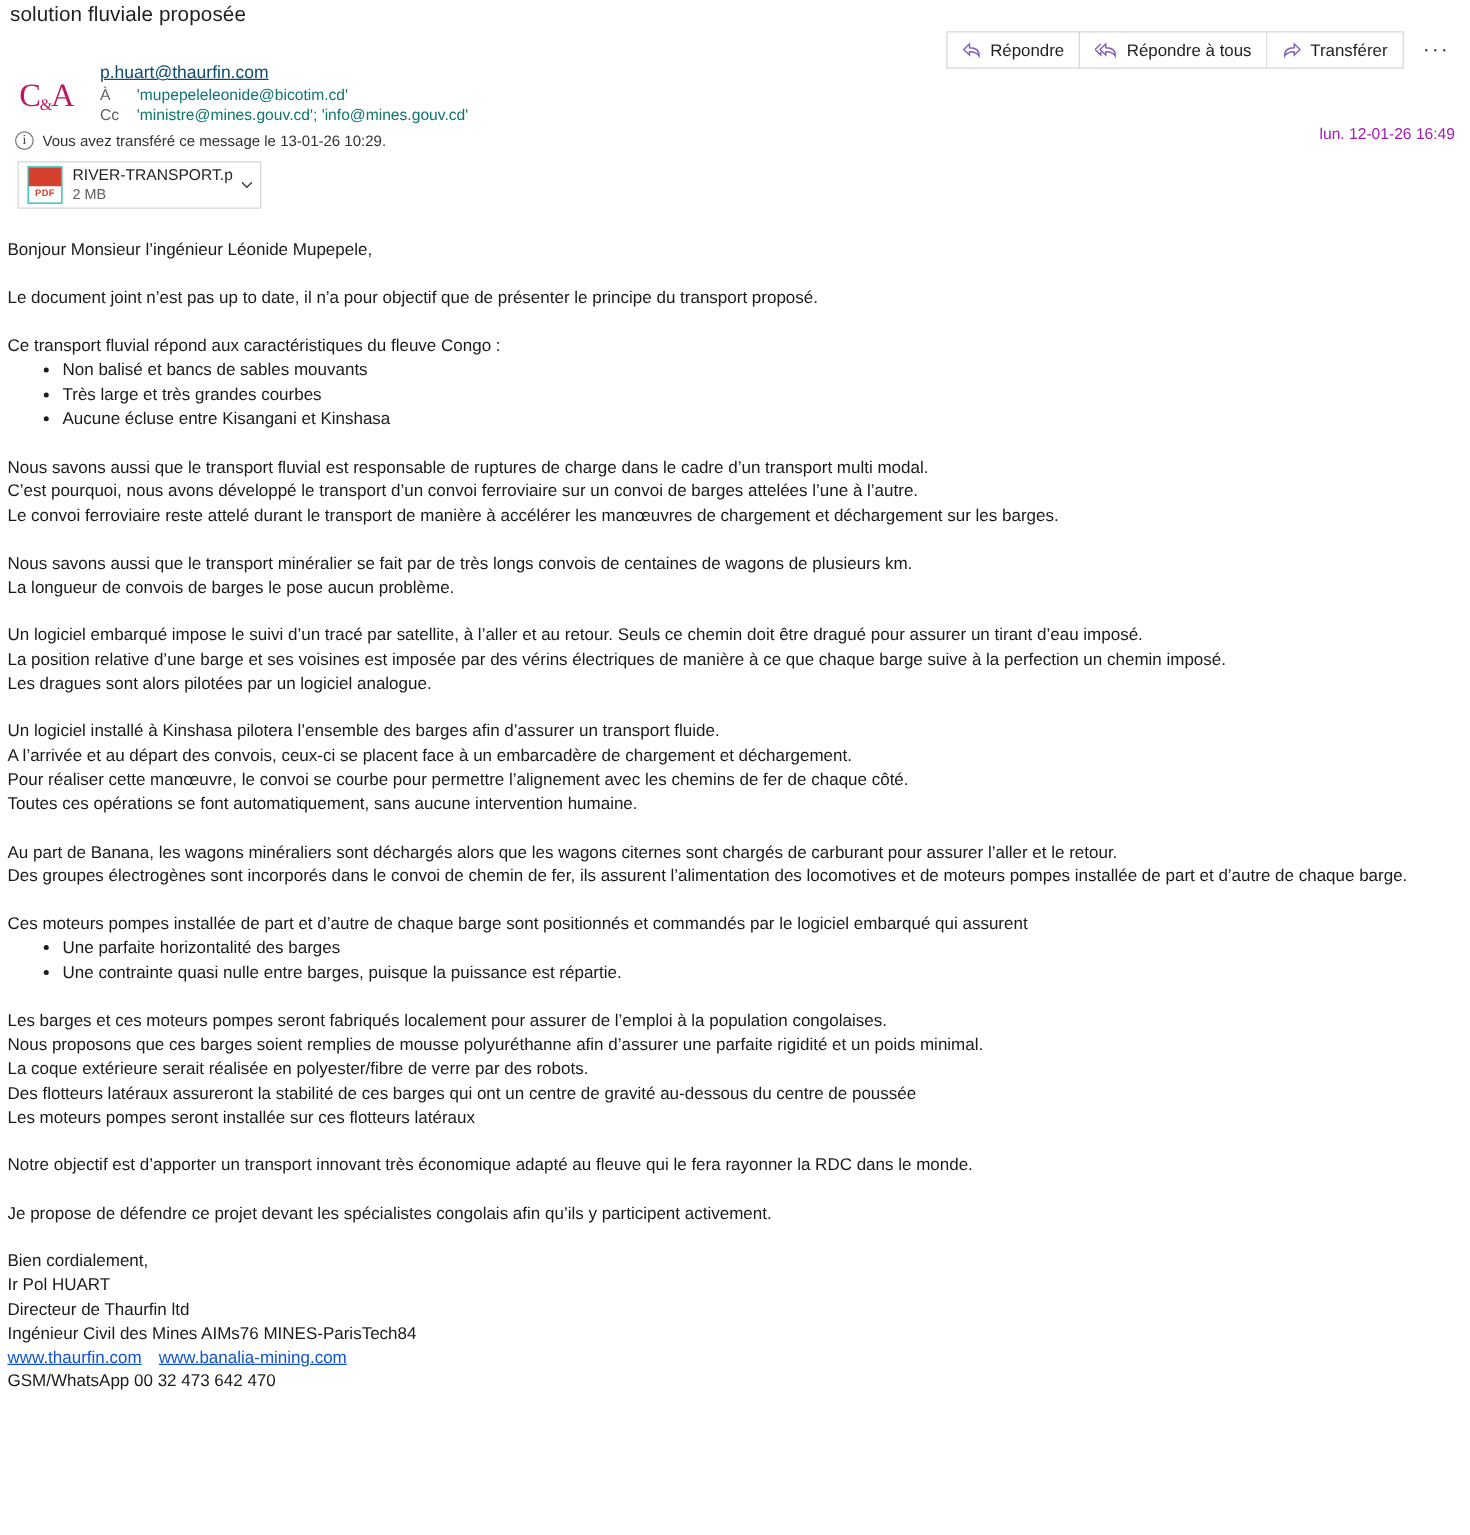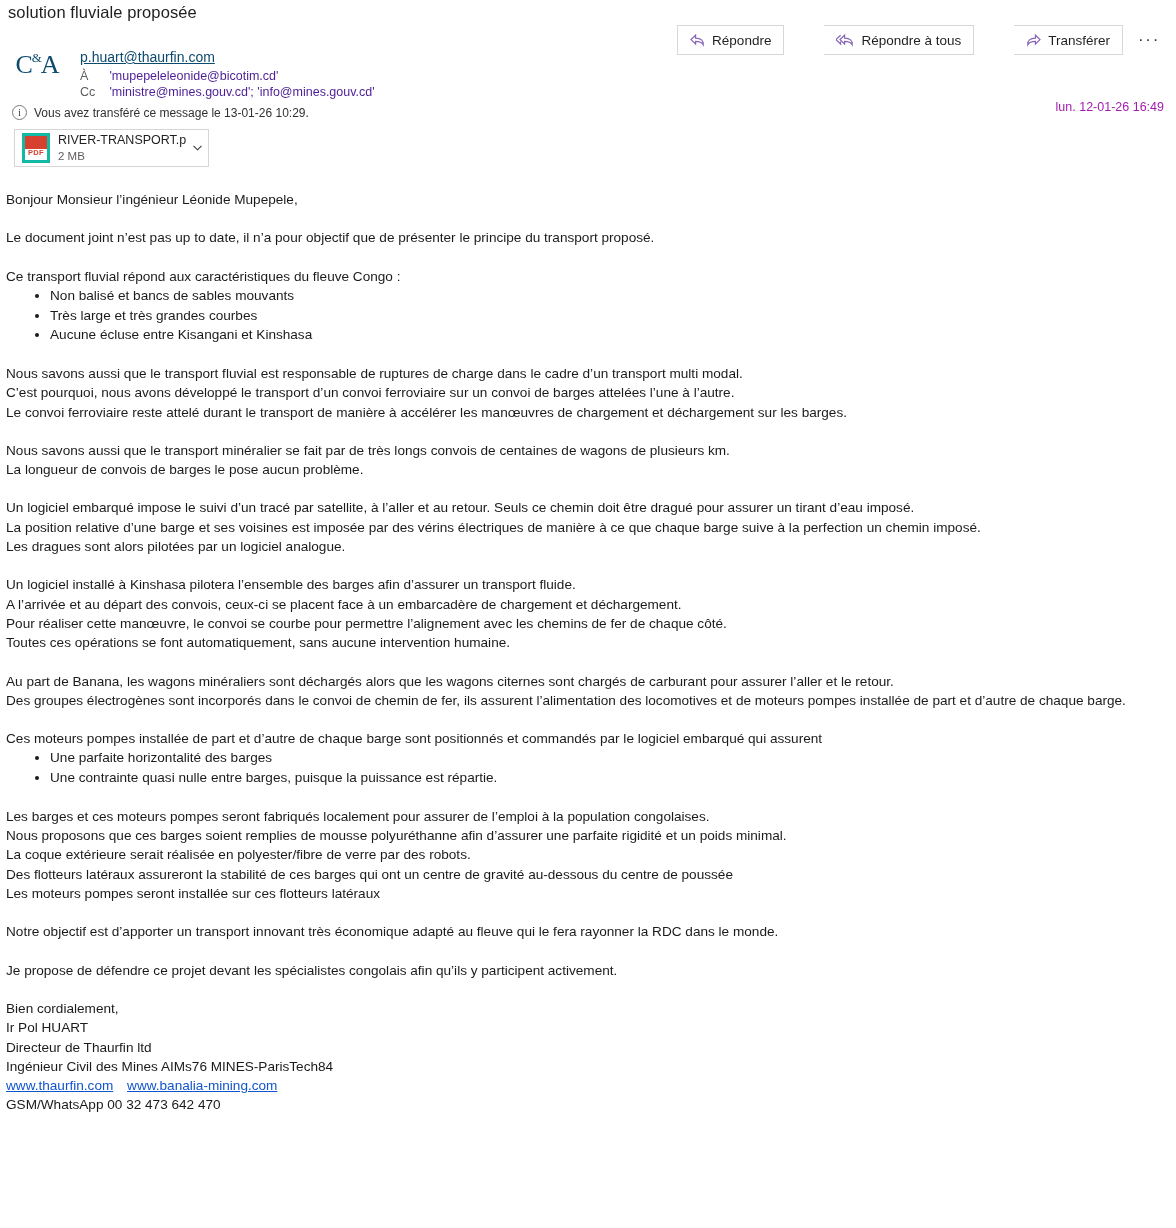--- a/index.html
+++ b/index.html
@@ -39,21 +39,20 @@
     align-items: center;
     gap: 7px;
     height: 30px;
     padding: 0 12px;
     border: 1px solid #d7d7d7;
     background: #ffffff;
     font-size: 13.5px;
     color: #201f1e;
     cursor: pointer;
     white-space: nowrap;
-    margin-left: 40px;
   }
   .btn + .btn { border-left: none; }
   .btn svg { display: block; }
   .ellipsis-btn {
     width: 34px;
     height: 30px;
     margin-left: 9px;
     border: 1px solid transparent;
     background: #ffffff;
     display: flex;
@@ -69,23 +68,23 @@
   .hdr {
     position: absolute;
     left: 0; top: 46px;
     width: 100%;
     height: 60px;
   }
   .avatar {
     position: absolute;
     left: 16px; top: 4px;
     width: 42px; height: 42px;
-    display: flex; align-items: flex-start; justify-content: center;
+    display: flex; align-items: flex-end; justify-content: center;
     font-family: "Liberation Serif", serif;
-    color: #0c4a6e;
+    color: #be185d;
     font-size: 26px;
     letter-spacing: -1px;
   }
   .avatar .amp { font-size: 13px; vertical-align: middle; }
 
   .from {
     position: absolute;
     left: 80px; top: 3px;
     font-size: 14px;
     color: #0c4a6e;
@@ -97,21 +96,21 @@
     left: 80px;
     font-size: 12.5px;
     color: #3b3a39;
     white-space: nowrap;
   }
   .recip .lbl {
     display: inline-block;
     width: 26px;
     color: #605e5c;
   }
-  .recip .addr { color: #4c1d95; }
+  .recip .addr { color: #0f766e; }
   .row-to { top: 23px; }
   .row-cc { top: 39px; }
 
   .date {
     position: absolute;
     right: 12px; top: 54px;
     font-size: 12.5px;
     color: #a21caf;
   }
 
@@ -144,21 +143,21 @@
     border: 1px solid #d6d6d6;
     background: #fff;
     display: flex;
     align-items: center;
     cursor: pointer;
   }
   .pdf-icon {
     width: 28px; height: 30px;
     margin-left: 7px;
     background: #ffffff;
-    border: 3px solid #14b8a6;
+    border: 1px solid #14b8a6;
     position: relative;
     flex: none;
   }
   .pdf-icon::before {
     content: "";
     position: absolute;
     left: 0; top: 0;
     width: 100%; height: 55%;
     background: #d6402f;
   }

